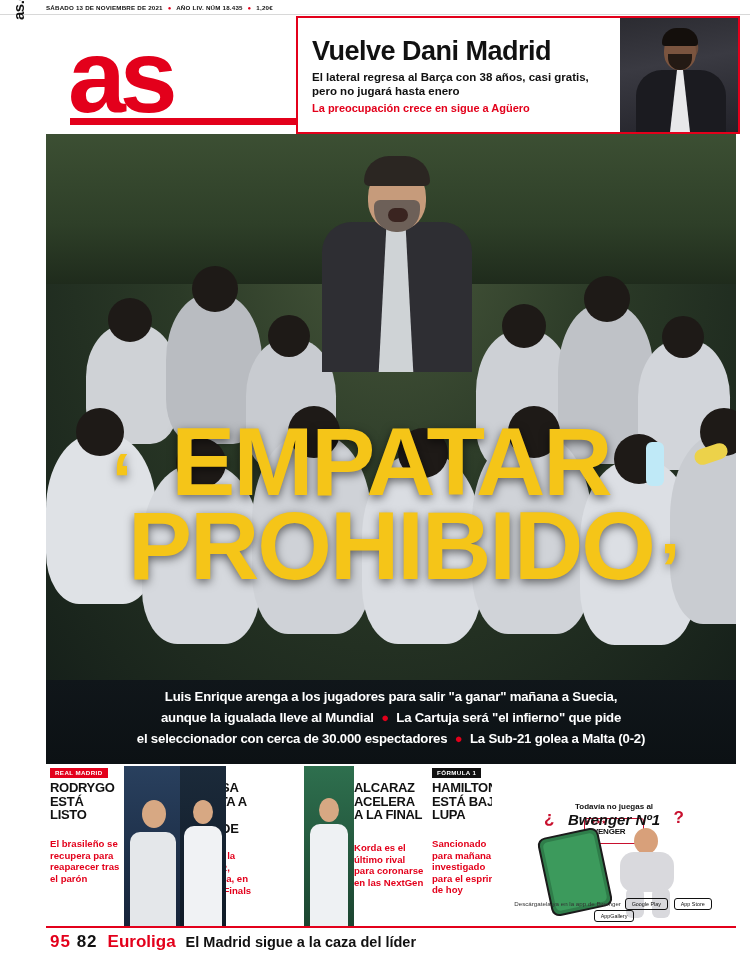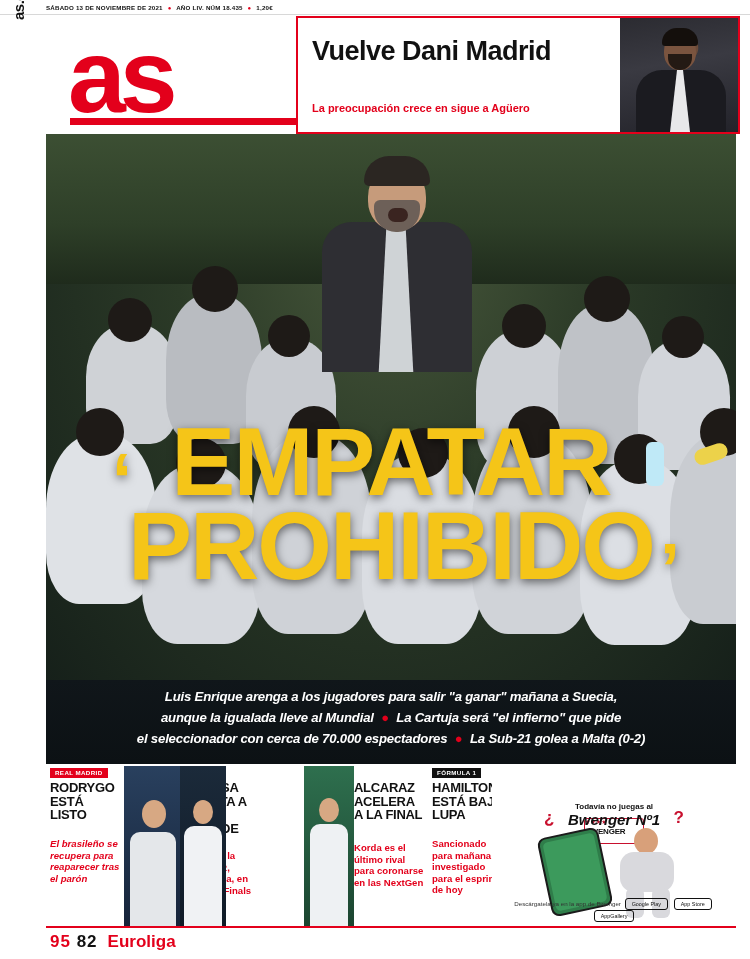--- a/index.html
+++ b/index.html
@@ -161,21 +161,21 @@
     text-shadow:0 3px 10px rgba(0,0,0,.5);
   }
 
   
   .subhead{
     position:absolute;left:46px;top:680px;width:690px;height:84px;
     background:linear-gradient(180deg,#10161a 0%,#0c1114 100%);
     color:#fff;text-align:center;padding-top:6px;box-sizing:border-box;
   }
   .subhead p{
-    margin:0;font-size:13.2px;line-height:21px;font-weight:bold;letter-spacing:-.2px;font-style:italic;
+    margin:0;font-size:13.2px;line-height:21px;font-weight:bold;letter-spacing:-.2px;
   }
   .bullet{color:#e3001b;font-size:13px;padding:0 4px;}
 
   
   .cards{
     position:absolute;left:46px;top:766px;width:690px;height:160px;
   }
   .card{
     position:absolute;top:0;height:160px;background:#fff;border-right:1px solid #d6d6d6;
     overflow:hidden;
@@ -285,20 +285,21 @@
   <div class="leftrail">
     <div class="as-com">as.com</div>
   </div>
 
   <div class="masthead">
     <div class="as-logo">as</div>
   </div>
 
   <div class="promo">
     <div class="ptitle">Vuelve Dani Madrid</div>
+    <div class="psub">El lateral regresa al Barça con 38 años, casi gratis, pero no jugará hasta enero</div>
     <div class="pred">La preocupación crece en sigue a Agüero</div>
     <div class="pphoto">
       <div class="body"></div>
       <div class="shirt"></div>
       <div class="head"></div>
       <div class="hair"></div>
       <div class="beard"></div>
     </div>
   </div>
 
@@ -372,32 +373,32 @@
   </div>
 
   <div class="subhead">
     <p>Luis Enrique arenga a los jugadores para salir "a ganar" mañana a Suecia,</p>
     <p>
       <span>aunque la igualada lleve al Mundial</span>
       <span class="bullet">●</span>
       <span>La Cartuja será "el infierno" que pide</span>
     </p>
     <p>
-      <span>el seleccionador con cerca de 70.000 espectadores</span>
+      <span>el seleccionador con cerca de 30.000 espectadores</span>
       <span class="bullet">●</span>
       <span>La Sub-21 golea a Malta (0-2)</span>
     </p>
   </div>
 
   <div class="cards">
 
     <div class="card c1">
       <div class="cap">REAL MADRID</div>
       <div class="ctitle">RODRYGO ESTÁ LISTO</div>
-      <div class="ctext" style="top:72px;font-style:italic;">El brasileño se recupera para reaparecer tras el parón</div>
+      <div class="ctext" style="top:72px;">El brasileño se recupera para reaparecer tras el parón</div>
       <div class="cimg" style="width:56px;">
         <div class="img-rodrygo">
           <div class="fig-body" style="left:6px;top:66px;width:46px;height:94px;background:#e4e7ea;"></div>
           <div class="fig-head" style="left:18px;top:34px;width:24px;height:28px;"></div>
         </div>
       </div>
     </div>
 
     <div class="card c2">
       <div class="cap">TENIS</div>
@@ -458,15 +459,16 @@
       <span class="store">AppGallery</span>
     </div>
   </div>
 
   <div class="bottombar">
     <div class="score">
       <span>95</span>
       <span class="s2">82</span>
     </div>
     <div class="bb-title">Euroliga</div>
+    <div class="bb-text">El Madrid sigue a la caza del líder</div>
   </div>
 
 </div>
 
 </body></html>

